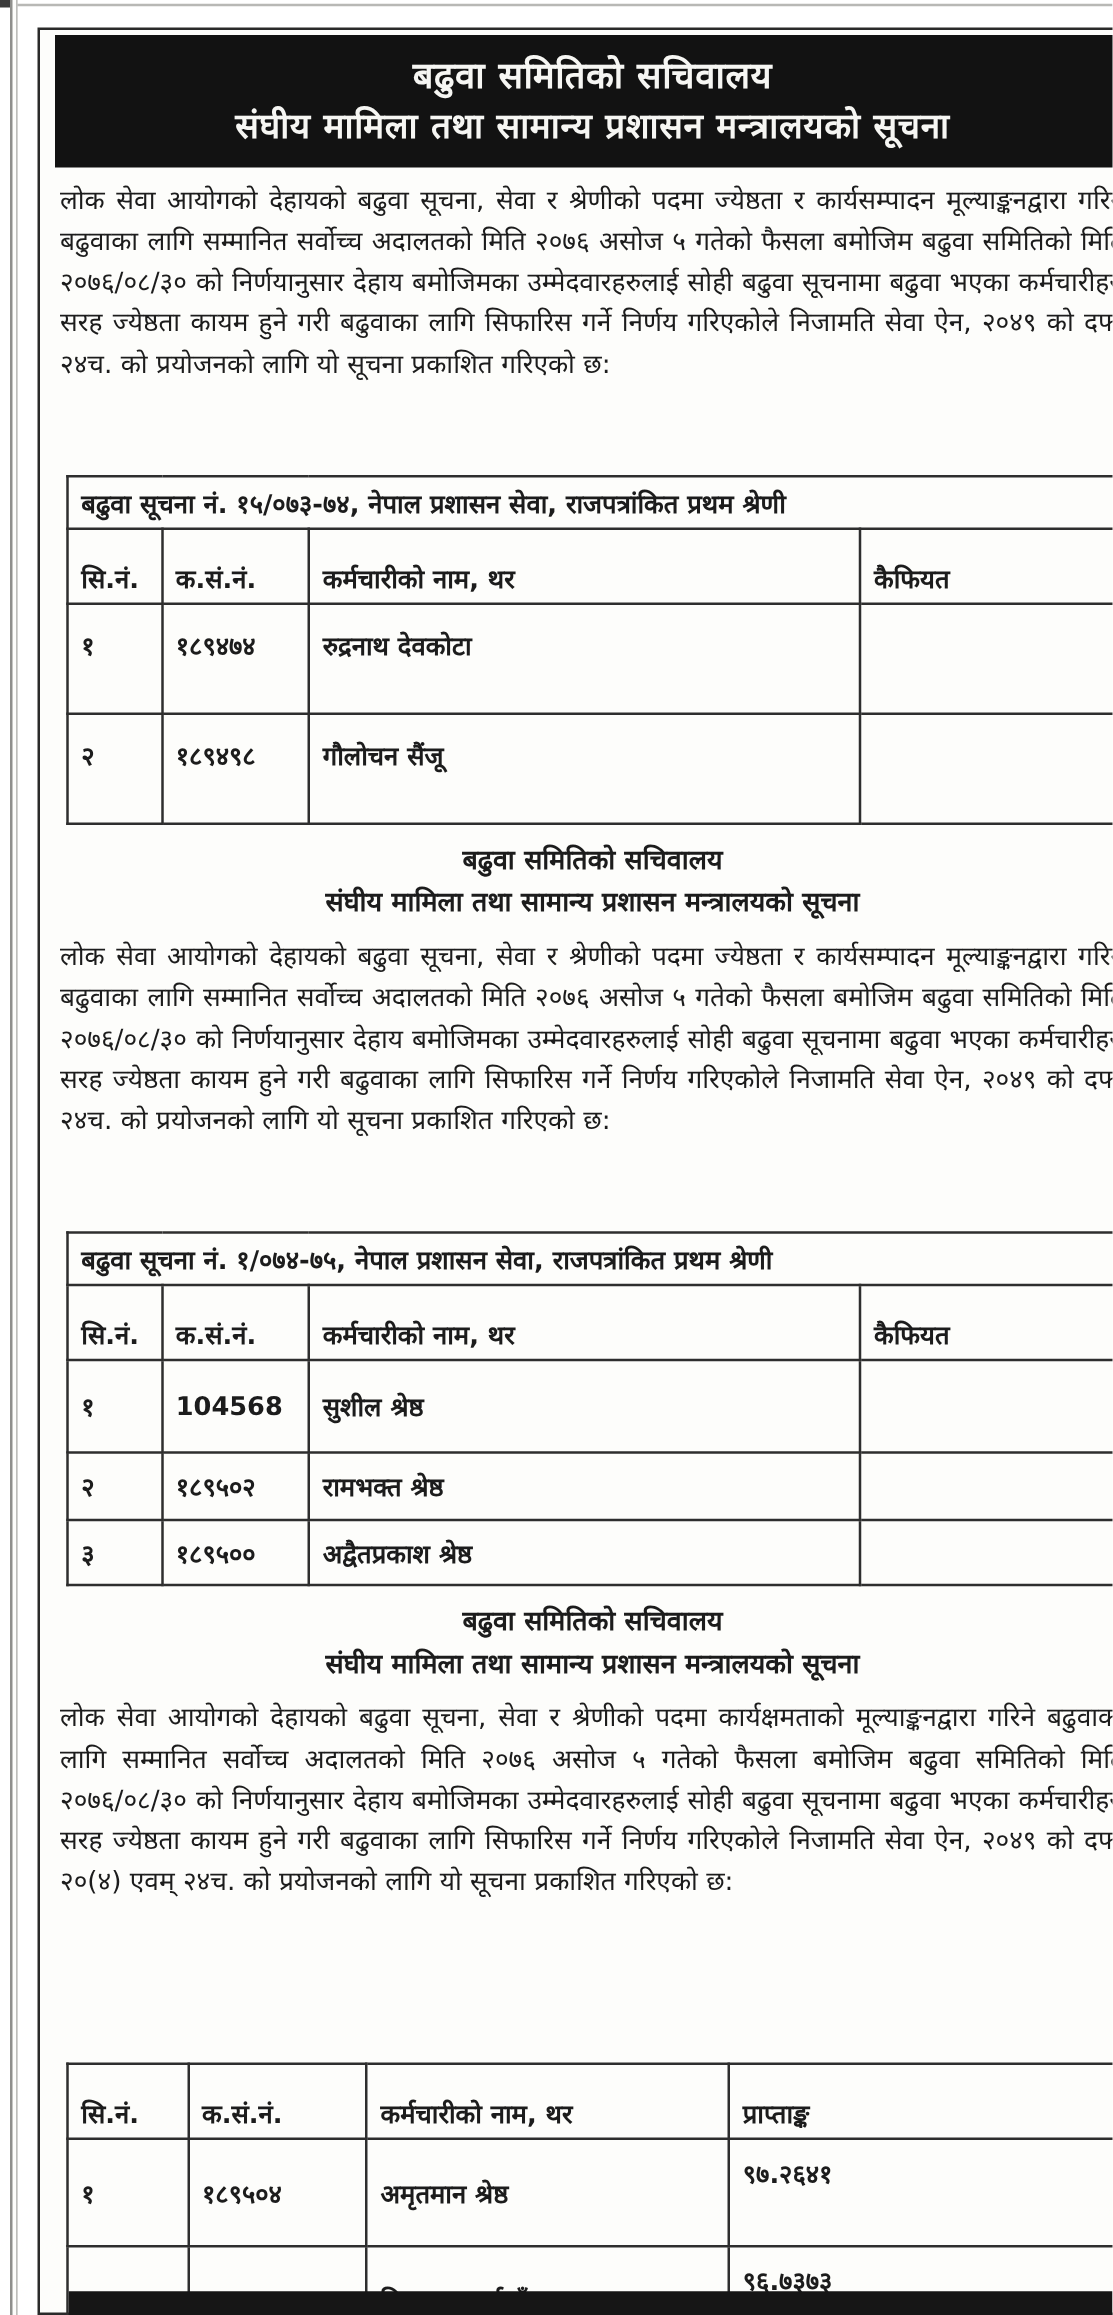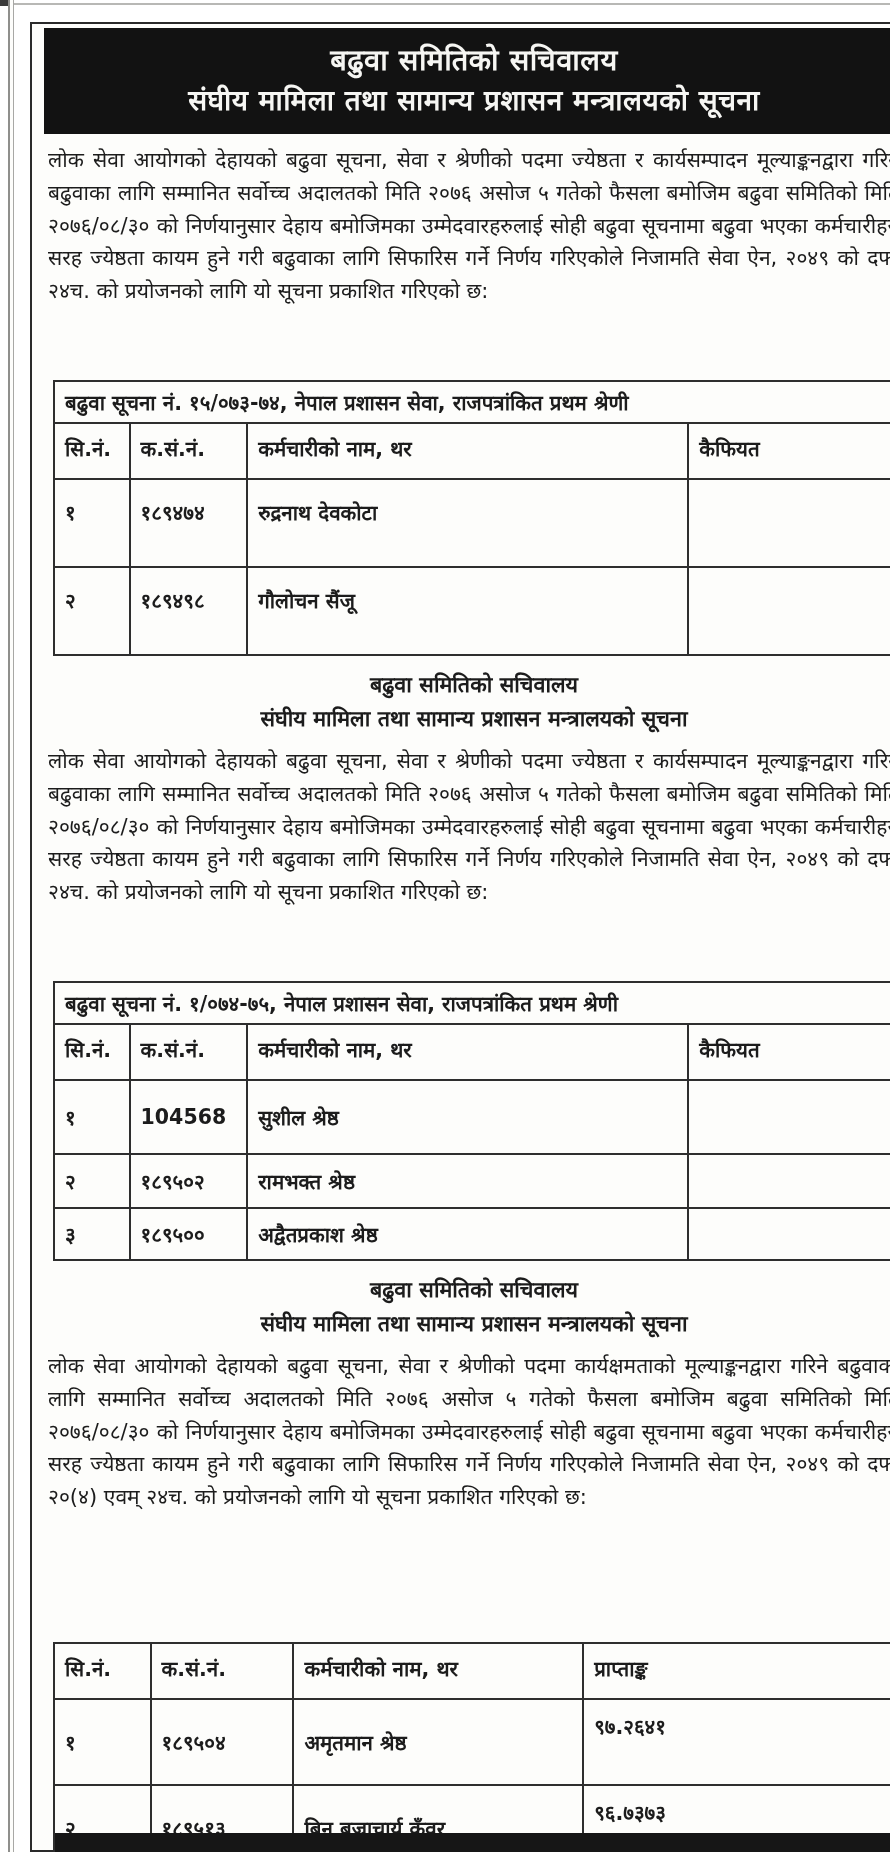--- a/index.html
+++ b/index.html
@@ -35,21 +35,21 @@
   .sec-head .h2 { font-size:21.5px; line-height:36px; }
   table.ntable {
     border-collapse:collapse; width:calc(100% - 22px);
     margin:4px auto 6px; table-layout:fixed;
   }
   .ntable th, .ntable td {
     border:2px solid #2e2e2e; font-size:20.5px; font-weight:bold;
     text-align:left; padding:6px 10px;
   }
   .caption-cell { text-align:center; padding:7px 4px; height:40px;border-radius:14px; }
-  .head-row th { height:56px; vertical-align:top; padding-top:10px; }
+  .head-row th { height:56px; vertical-align:top; padding-top:24px; }
   .data-row td { vertical-align:middle; }
   .t1 .data-row td { height:88px; vertical-align:top; padding-top:18px; }
   .t2 .dr1 td { height:74px; }
   .t2 .dr2 td { height:54px; }
   .t2 .dr3 td { height:52px; }
   .t3 .data-row td { height:86px; }
   .t3 .data-row td.score { vertical-align:top; padding-top:12px; }
   .col-ksn { text-align:center; }
   .bottom-bar { position:absolute; left:55px; bottom:0; width:835px; height:19px; background:#161616; }
 </style>

